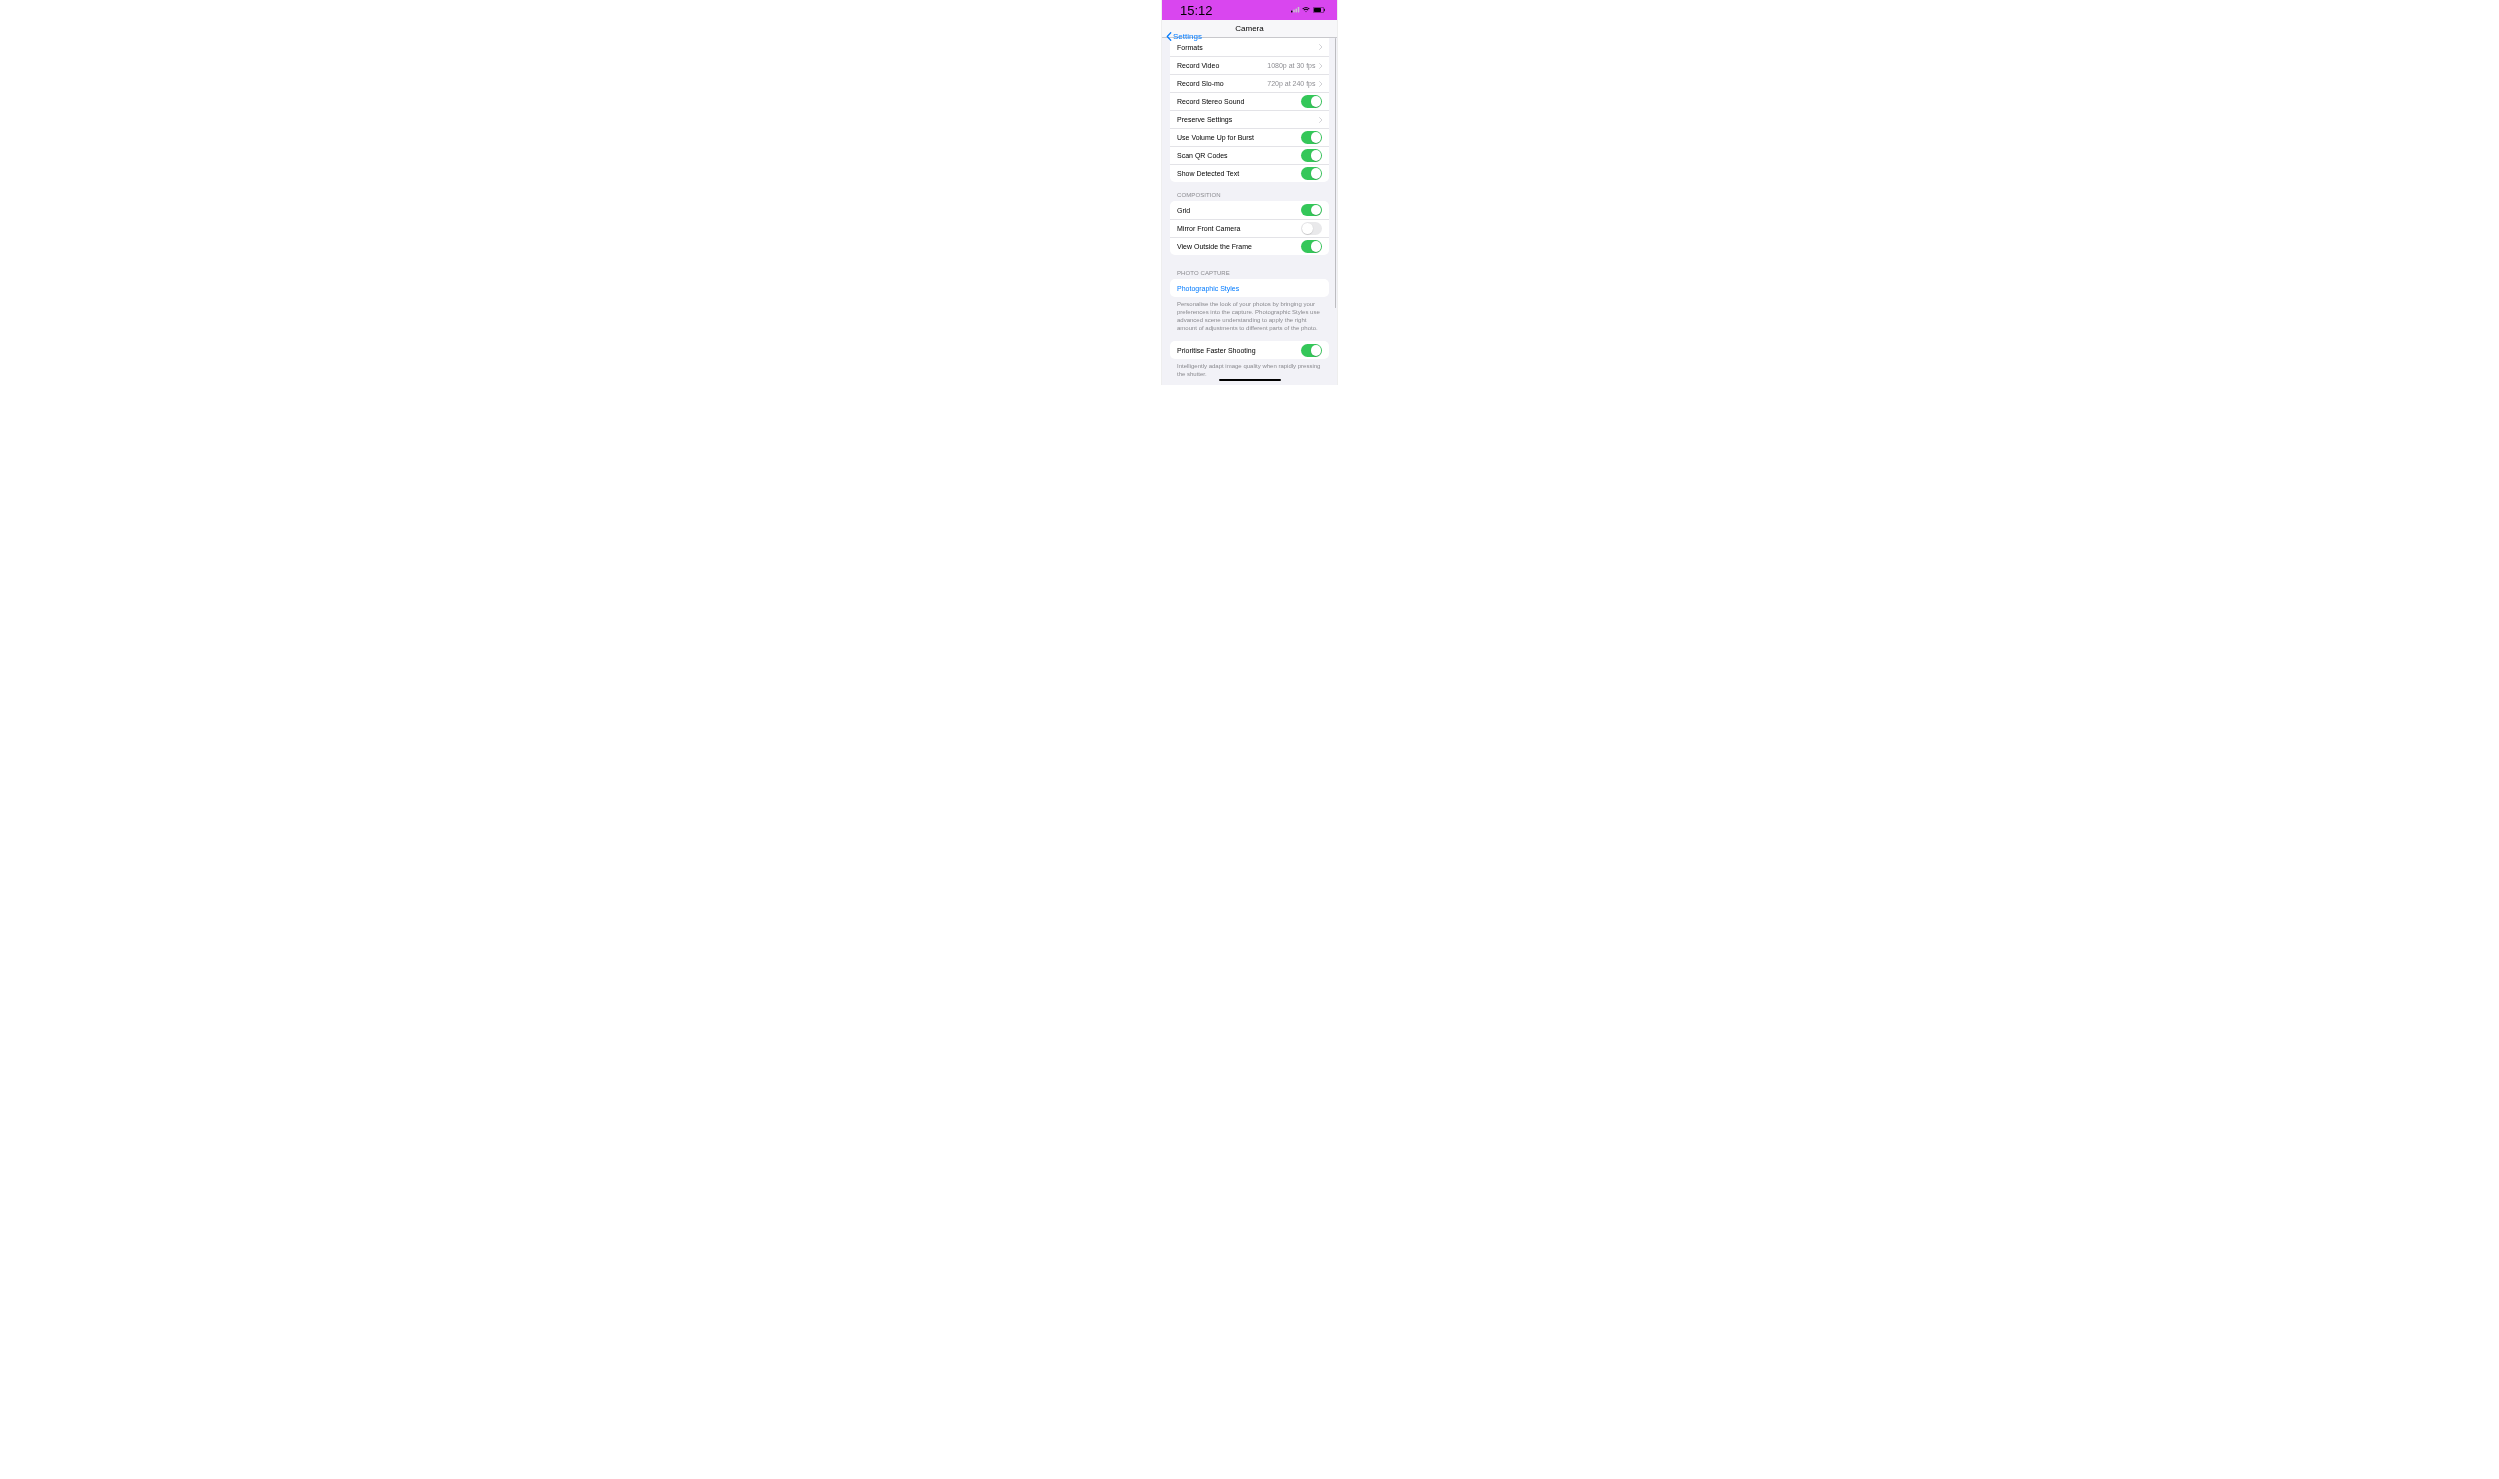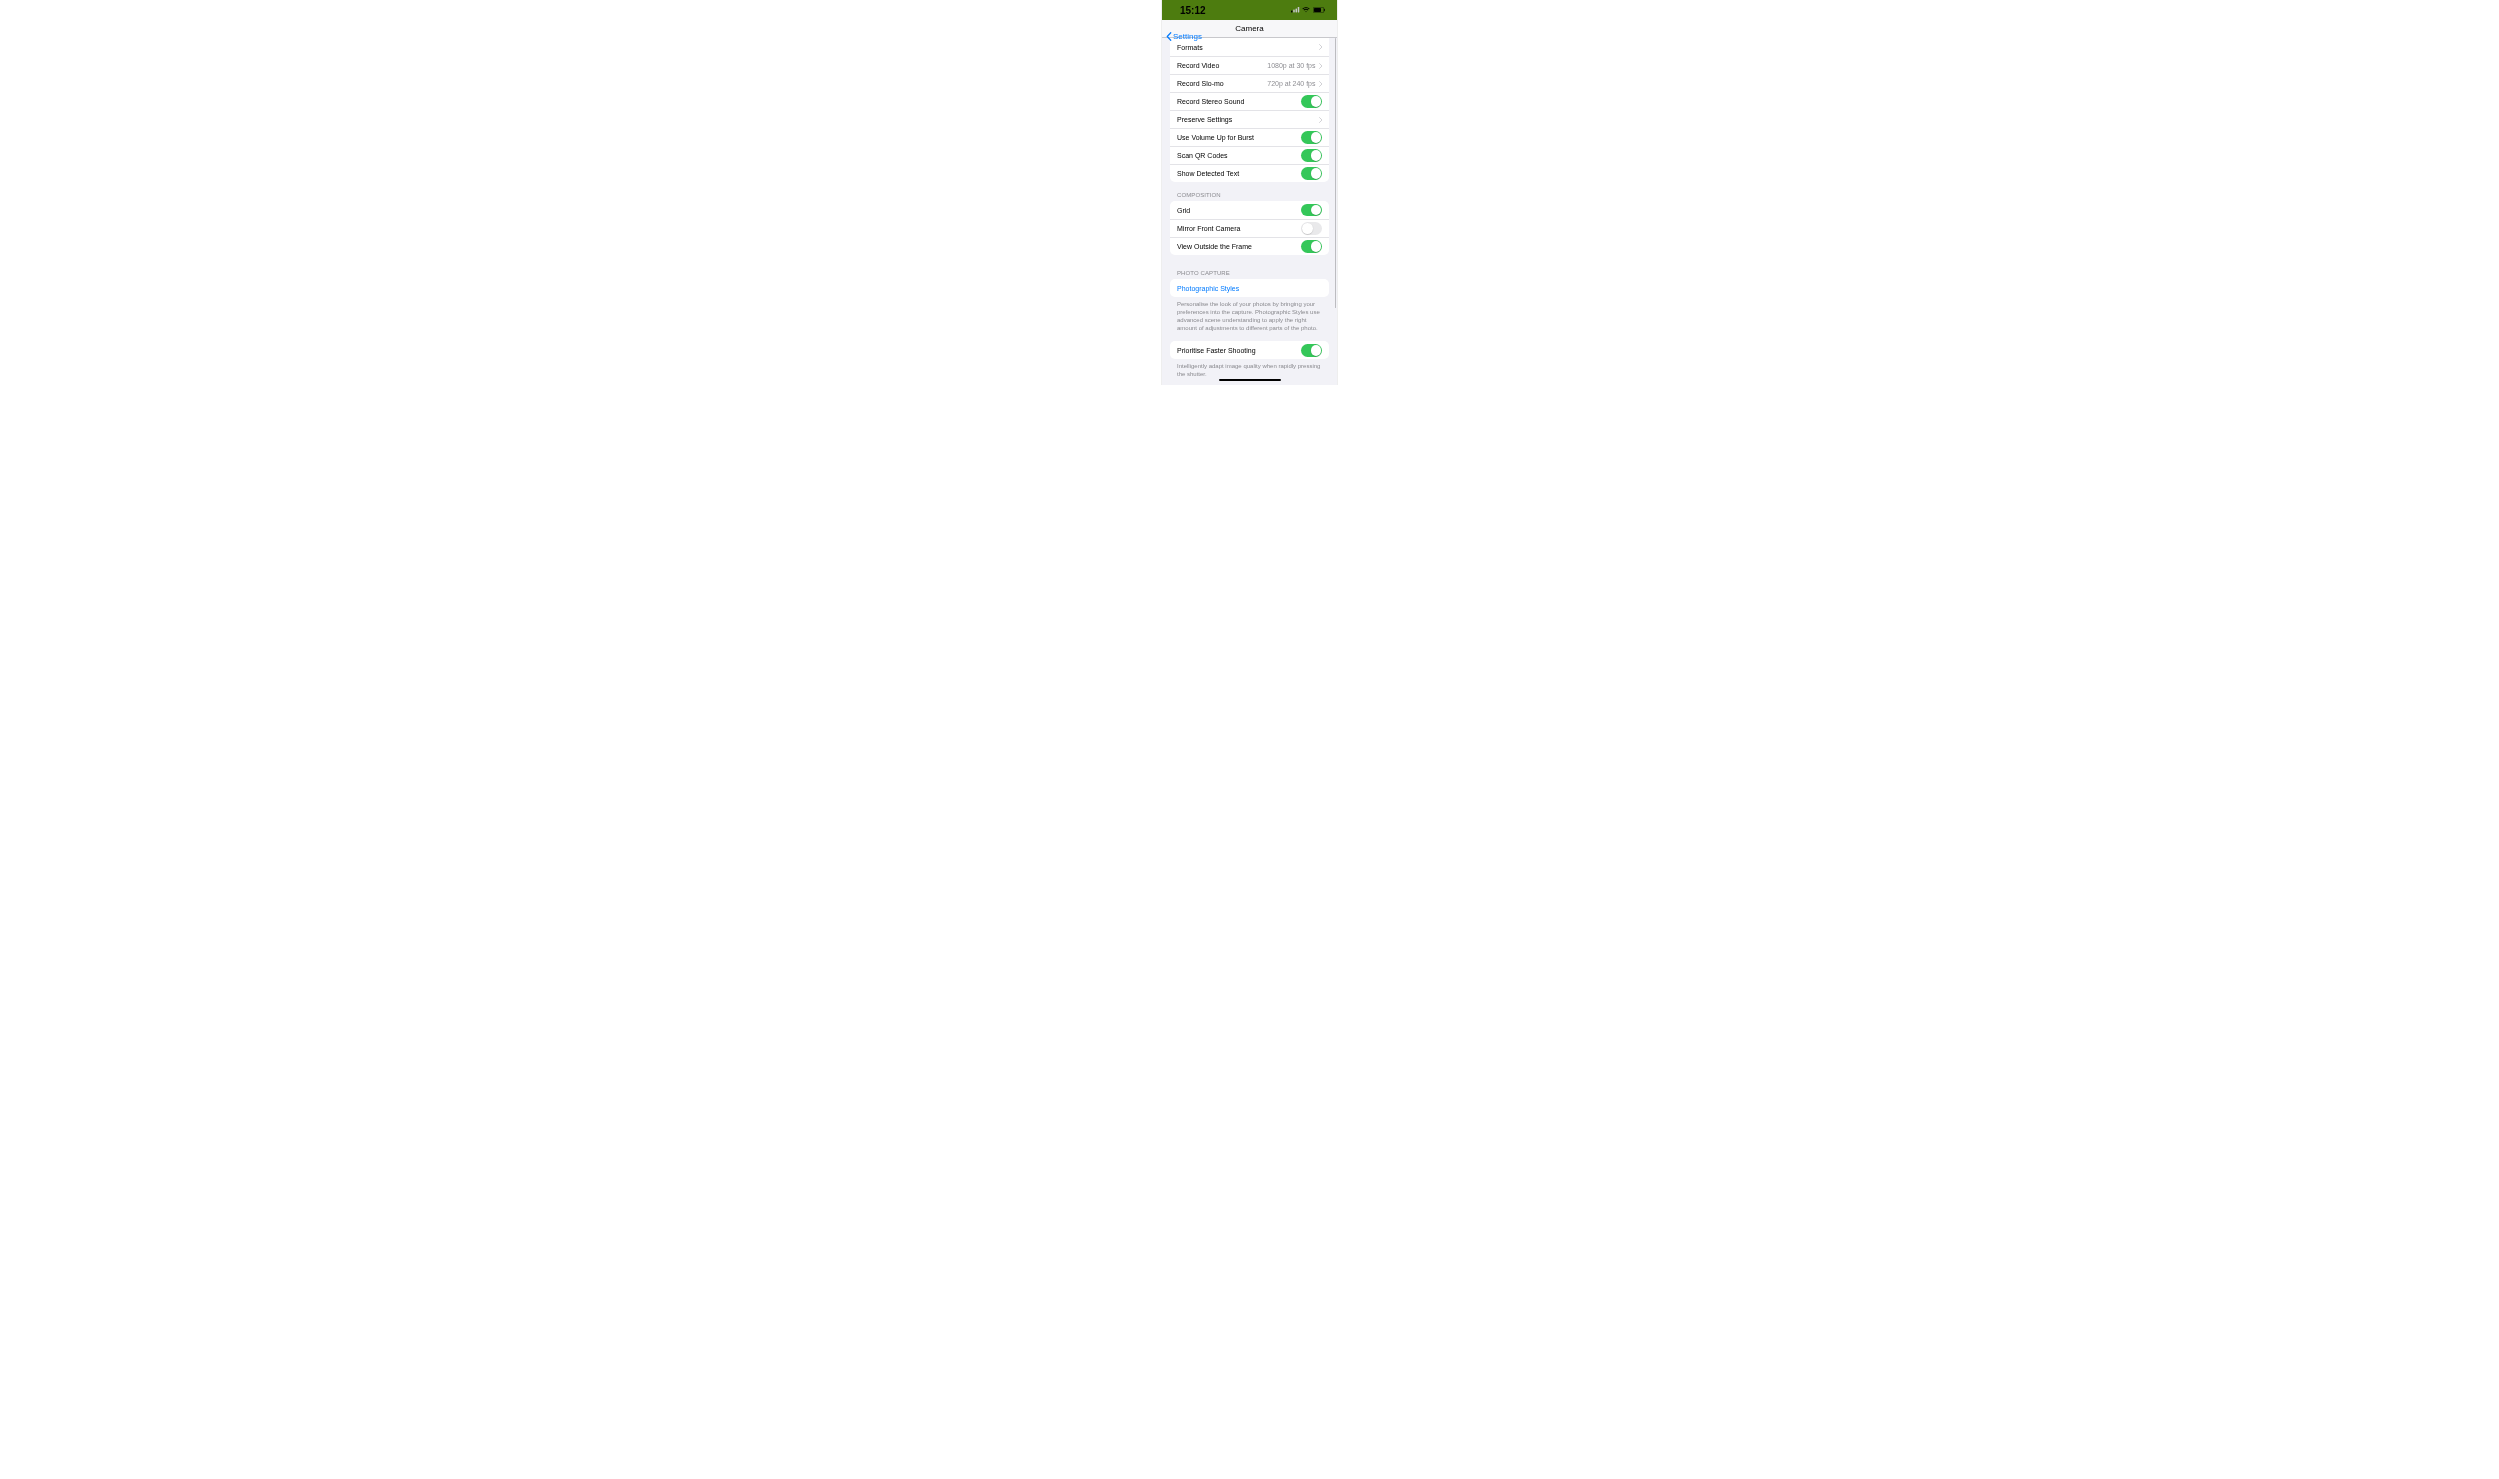--- a/index.html
+++ b/index.html
@@ -29,23 +29,23 @@
     background: #bcbcc0;
     border-radius: 1px;
     z-index: 50;
   }
   .status-bar {
     height: 20px;
     display: flex;
     justify-content: space-between;
     align-items: center;
     padding: 0 12px 0 18px;
-    font-size: 10px;
-    font-weight: 700;
-    background: #4d7c0f;
+    font-size: 13px;
+    font-weight: 400;
+    background: #d946ef;
     color: #000;
   }
   .status-icons { display: flex; align-items: center; gap: 2.5px; }
   .nav-bar {
     height: 18px;
     display: flex;
     align-items: center;
     padding: 0 4px;
     border-bottom: 0.2px solid #c8c8cc;
     background: #f7f7f9;

